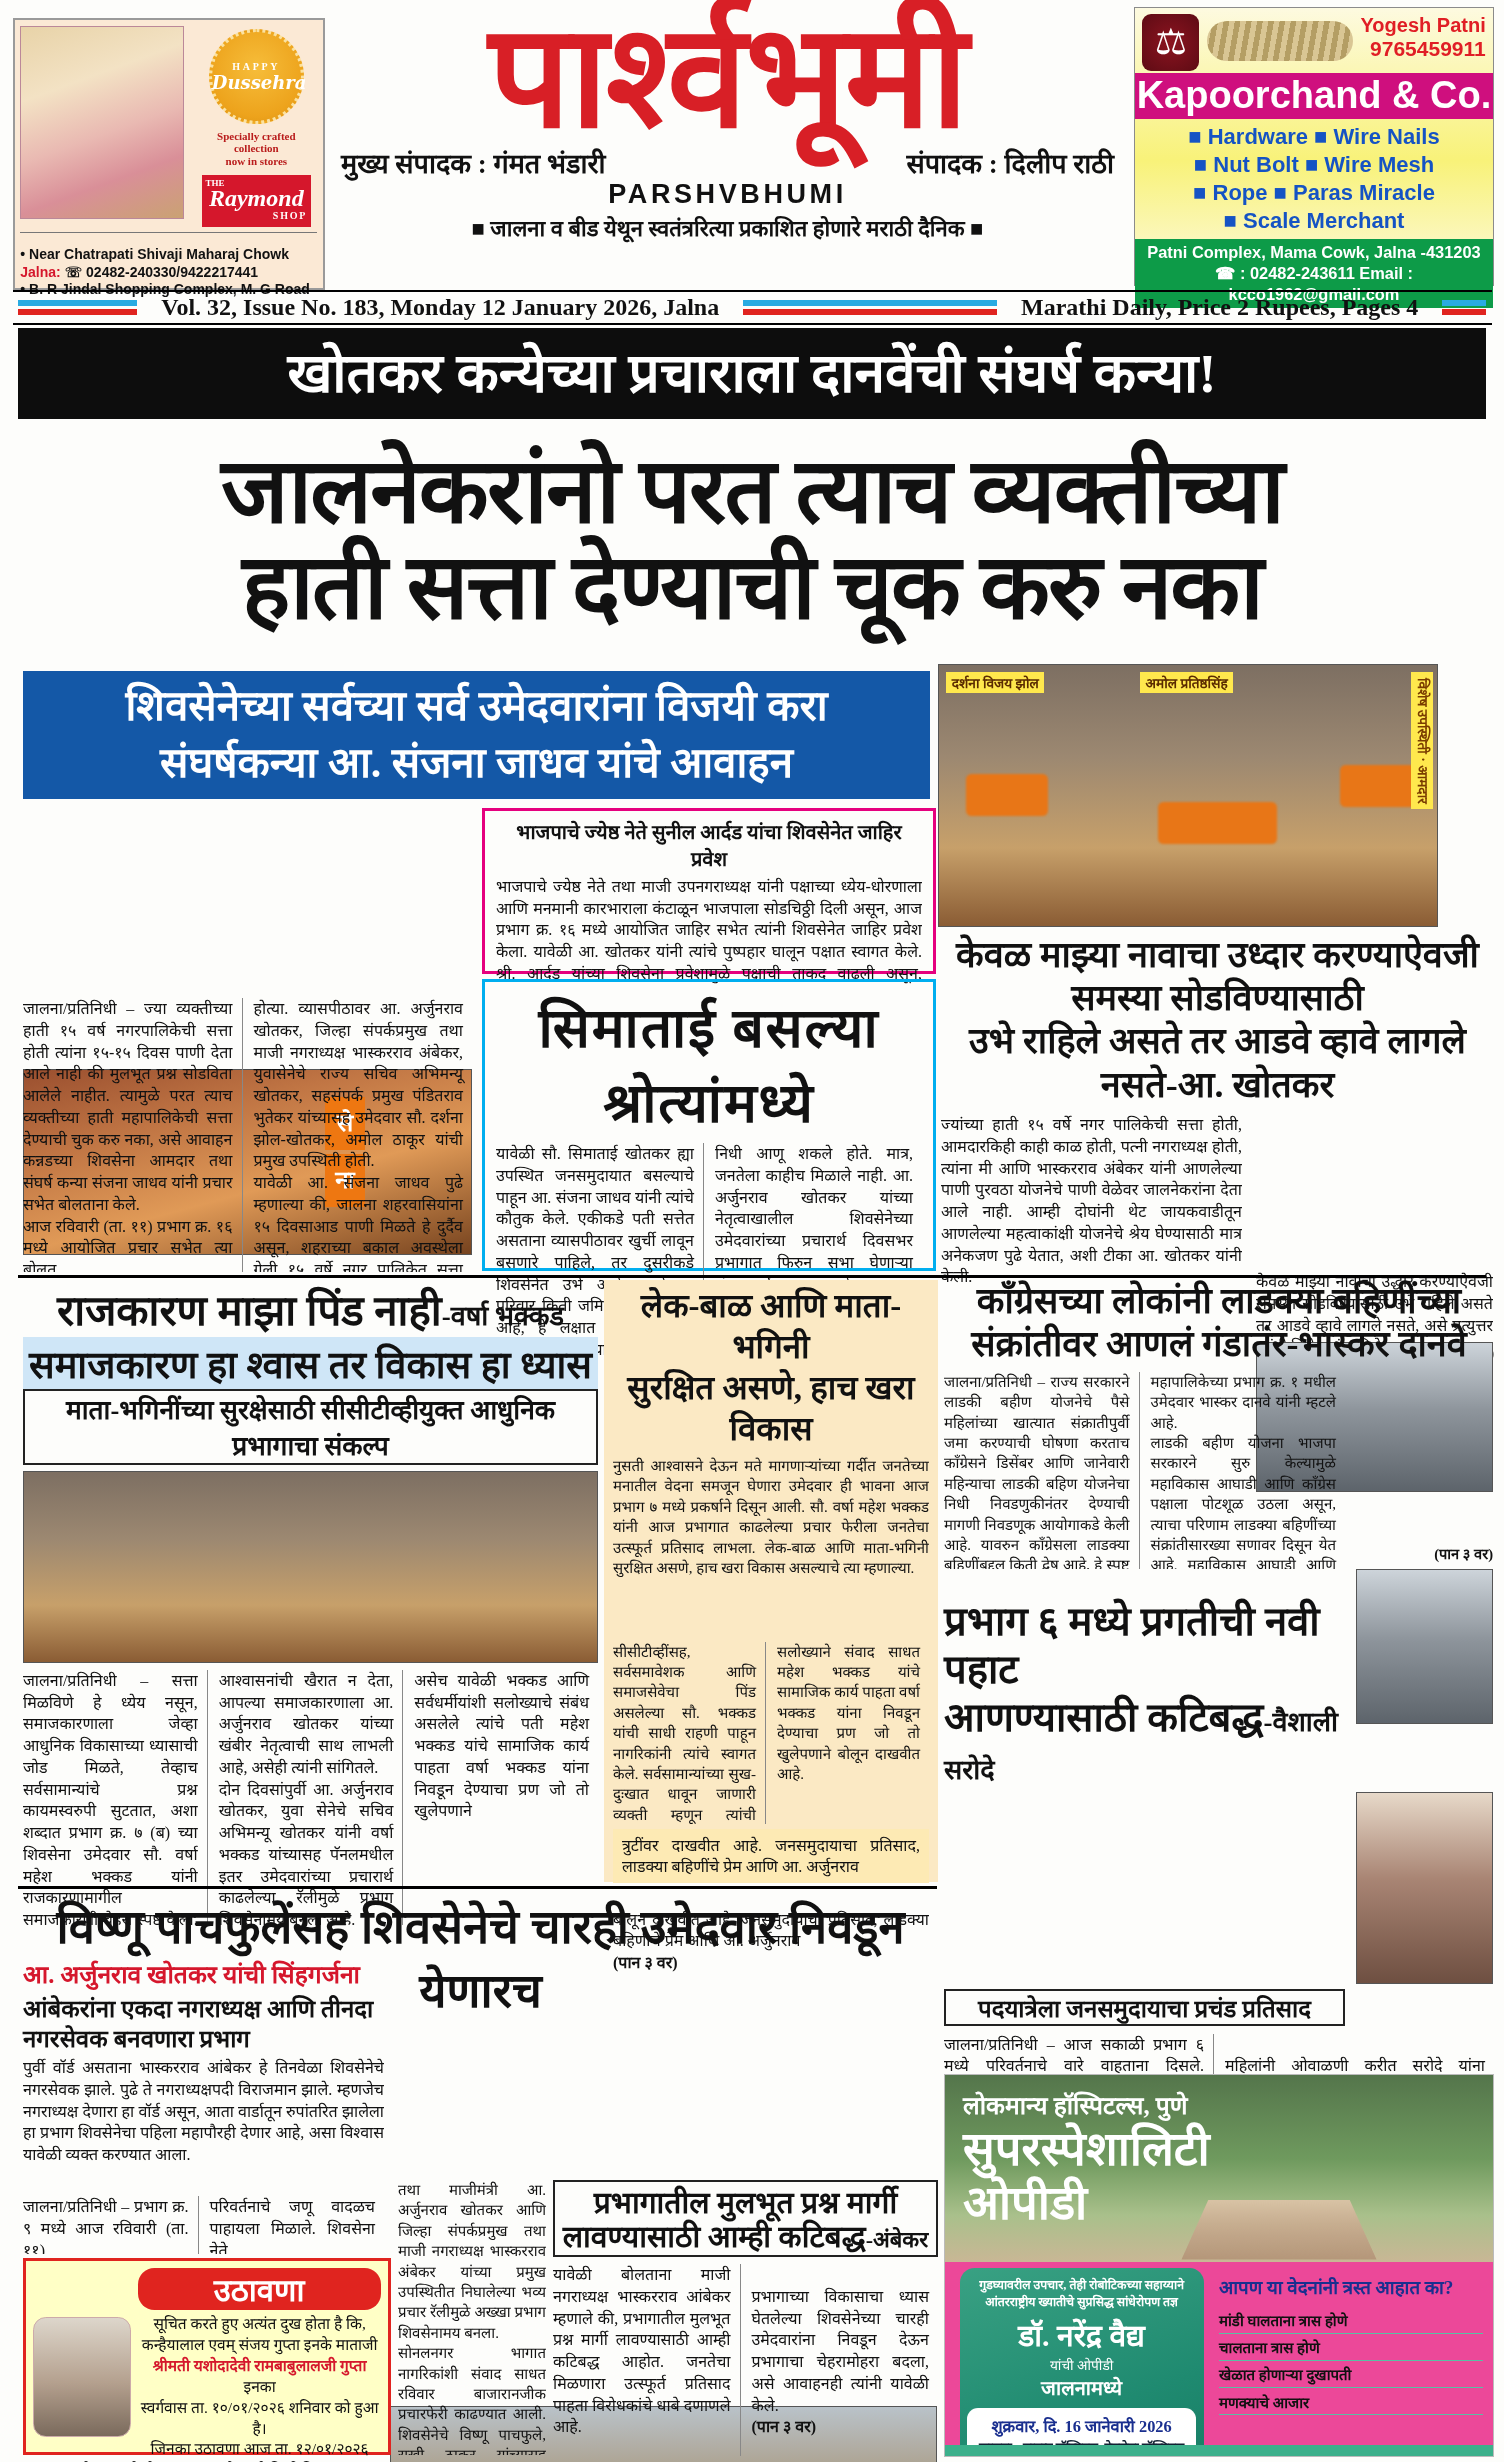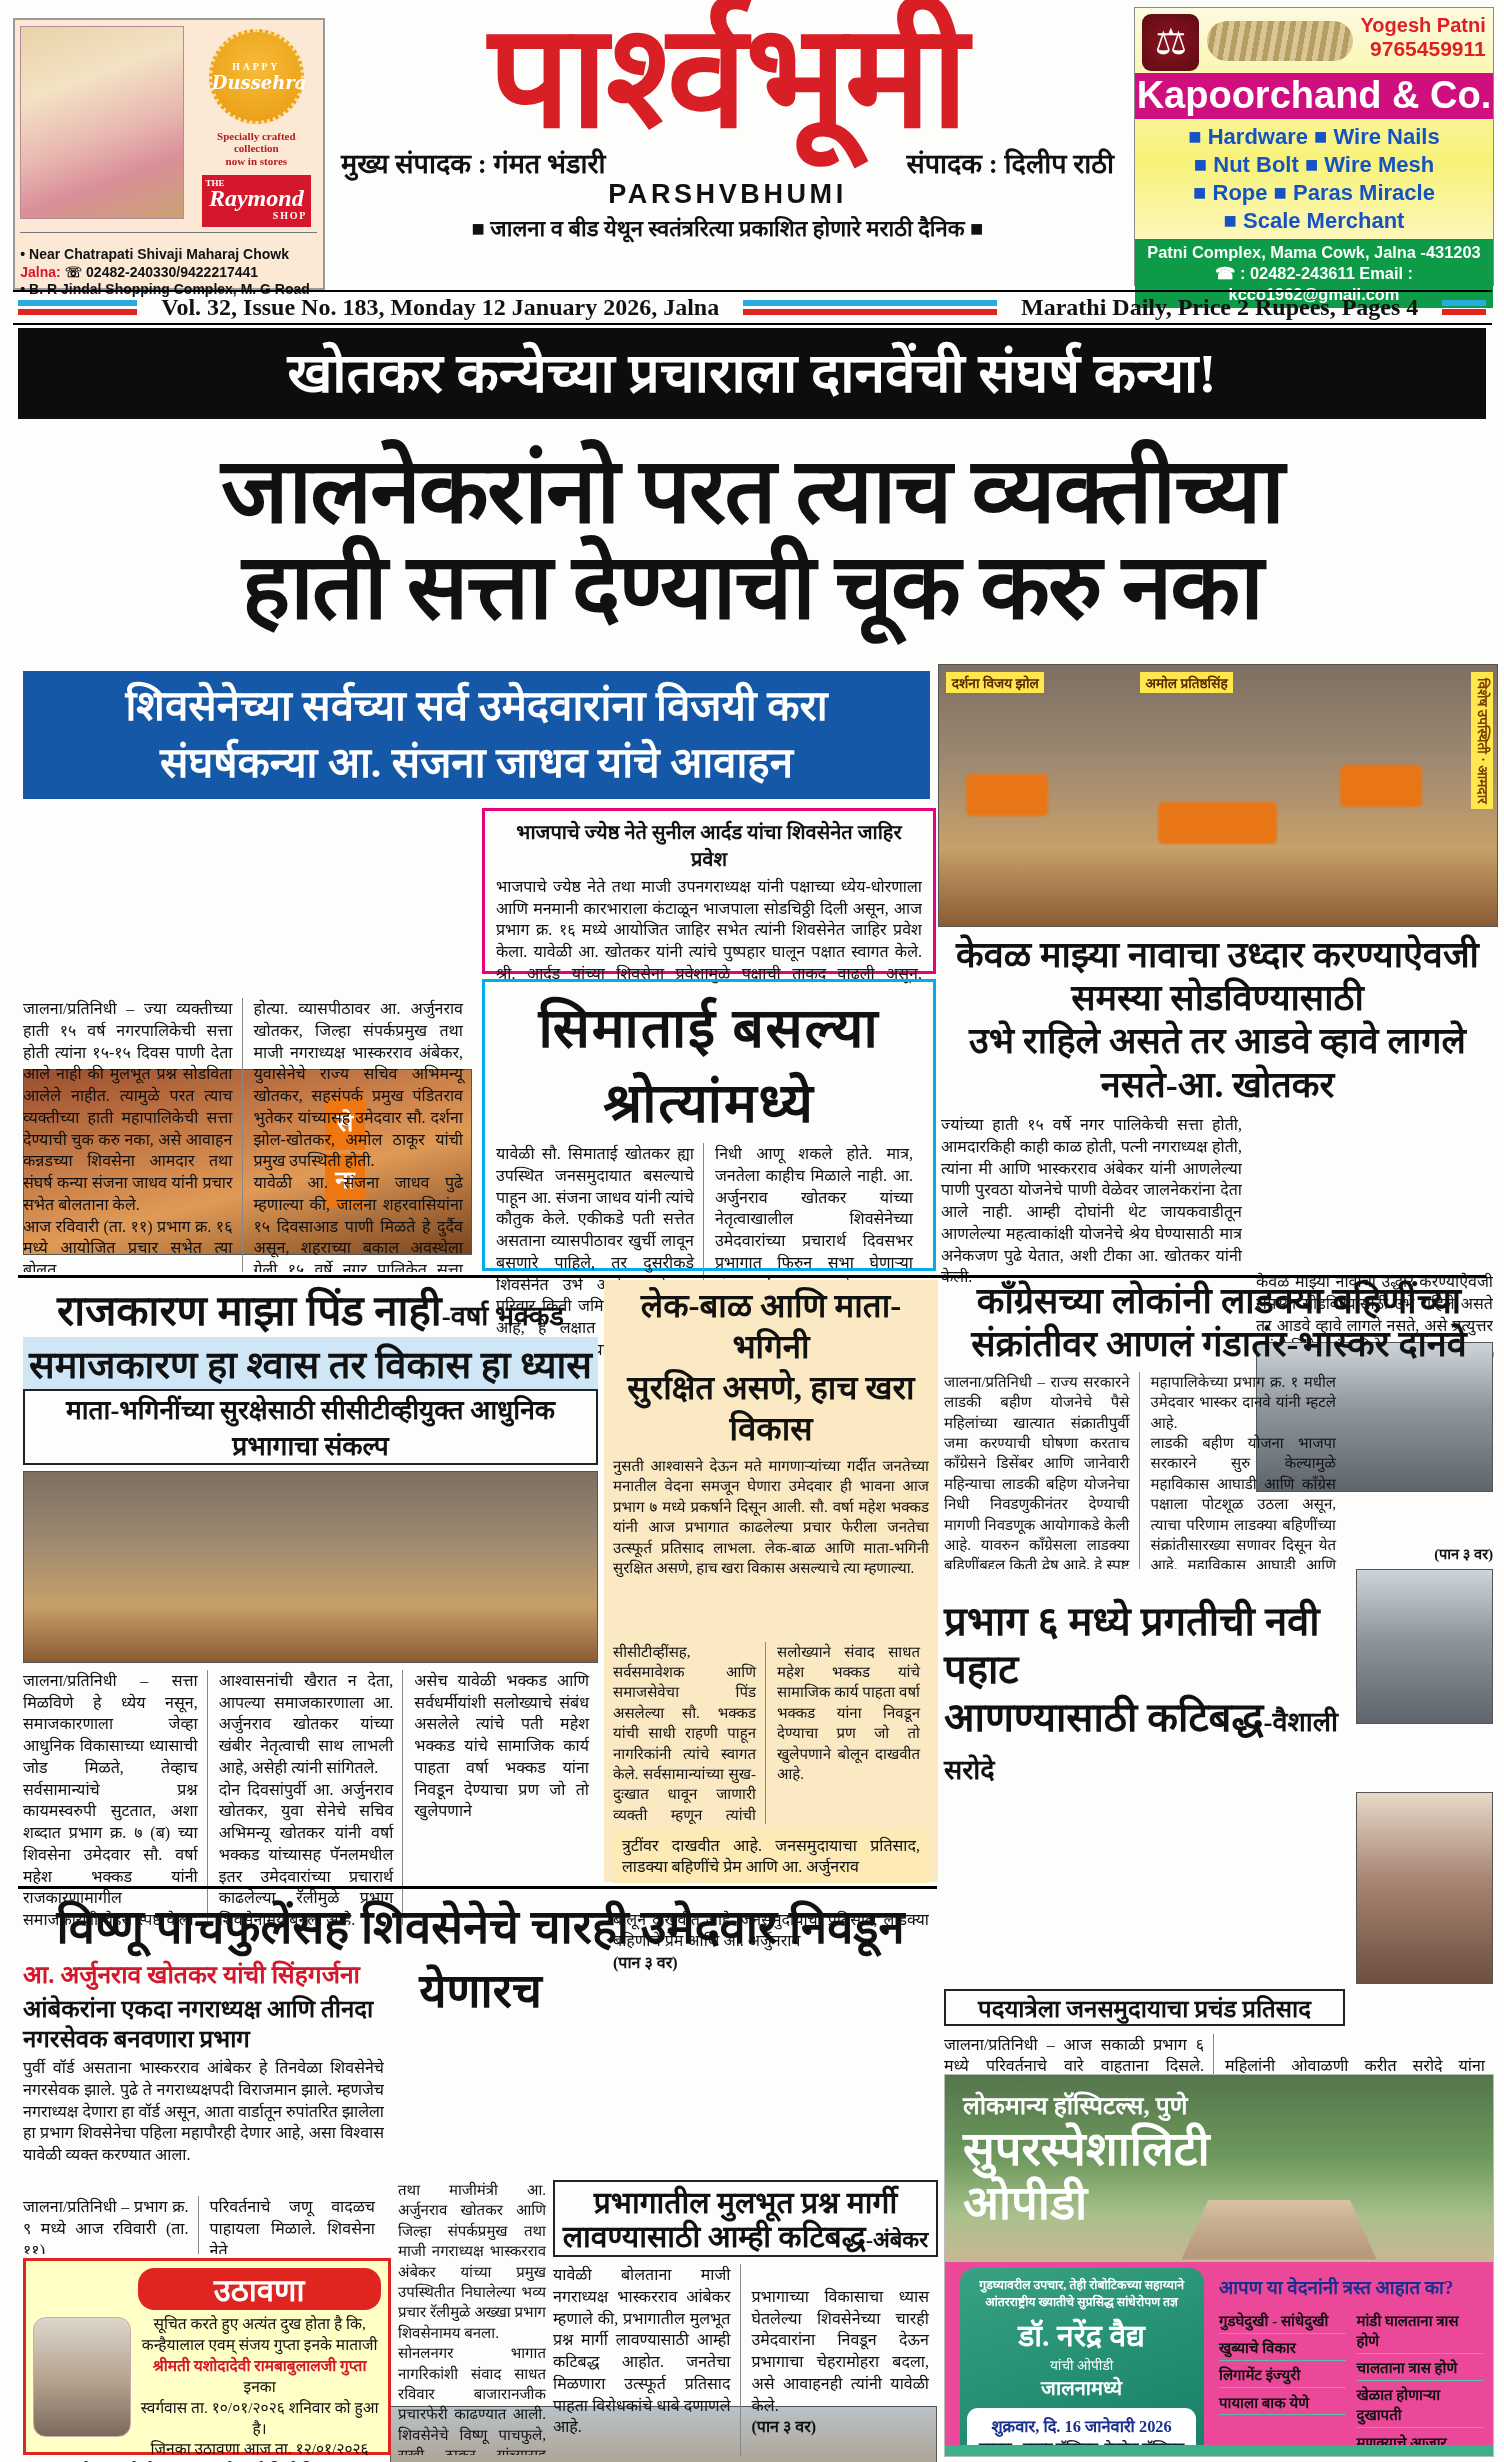--- a/index.html
+++ b/index.html
@@ -198,21 +198,21 @@
 
   <div class="abs kicker" style="left:18px; top:328px; width:1468px; height:91px;">खोतकर कन्येच्या प्रचाराला दानवेंची संघर्ष कन्या!</div>
   <div class="abs bigline" style="left:18px; top:444px; width:1468px;">जालनेकरांनो परत त्याच व्यक्तीच्या</div>
   <div class="abs bigline" style="left:18px; top:540px; width:1468px;">हाती सत्ता देण्याची चूक करु नका</div>
 
   <div class="abs deck" style="left:23px; top:671px; width:907px; height:128px;">
     <div>शिवसेनेच्या सर्वच्या सर्व उमेदवारांना विजयी करा</div>
     <div>संघर्षकन्या आ. संजना जाधव यांचे आवाहन</div>
   </div>
 
-  <div class="abs photo ph-stage" style="left:938px; top:664px; width:560px; height:263px;">
+  <div class="abs photo ph-stage" style="left:938px; top:664px; width:500px; height:263px;">
     <div class="saffron" style="left:27px; top:109px;"></div>
     <div class="saffron" style="left:219px; top:137px; width:119px;"></div>
     <div class="saffron" style="left:401px; top:100px;"></div>
     <span class="capchip" style="left:7.3px; top:7.3px;">दर्शना विजय झोल</span>
     <span class="capchip" style="left:201px; top:7.3px;">अमोल प्रतिष्ठसिंह</span>
     <div class="vstrip">
       <span>विशेष उपस्थिती</span> · <span>आमदार</span>
     </div>
   </div>
 
@@ -394,26 +394,20 @@
           <br>
           
         </div>
       </div>
     </div>
 
     <div class="lok-right">
       <div class="lok-q">आपण या वेदनांनी त्रस्त आहात का?</div>
       <div class="lok-grid">
         <ul>
-          <li>गुडघेदुखी - सांधेदुखी</li>
-          <li>खुब्याचे विकार</li>
-          <li>लिगामेंट इंज्युरी</li>
-          <li>पायाला बाक येणे</li>
-        </ul>
-        <ul>
           <li>मांडी घालताना त्रास होणे</li>
           <li>चालताना त्रास होणे</li>
           <li>खेळात होणाऱ्या दुखापती</li>
           <li>मणक्याचे आजार</li>
         </ul>
       </div>
 
     </div>
     <div class="lok-strip"></div>
   </div>

